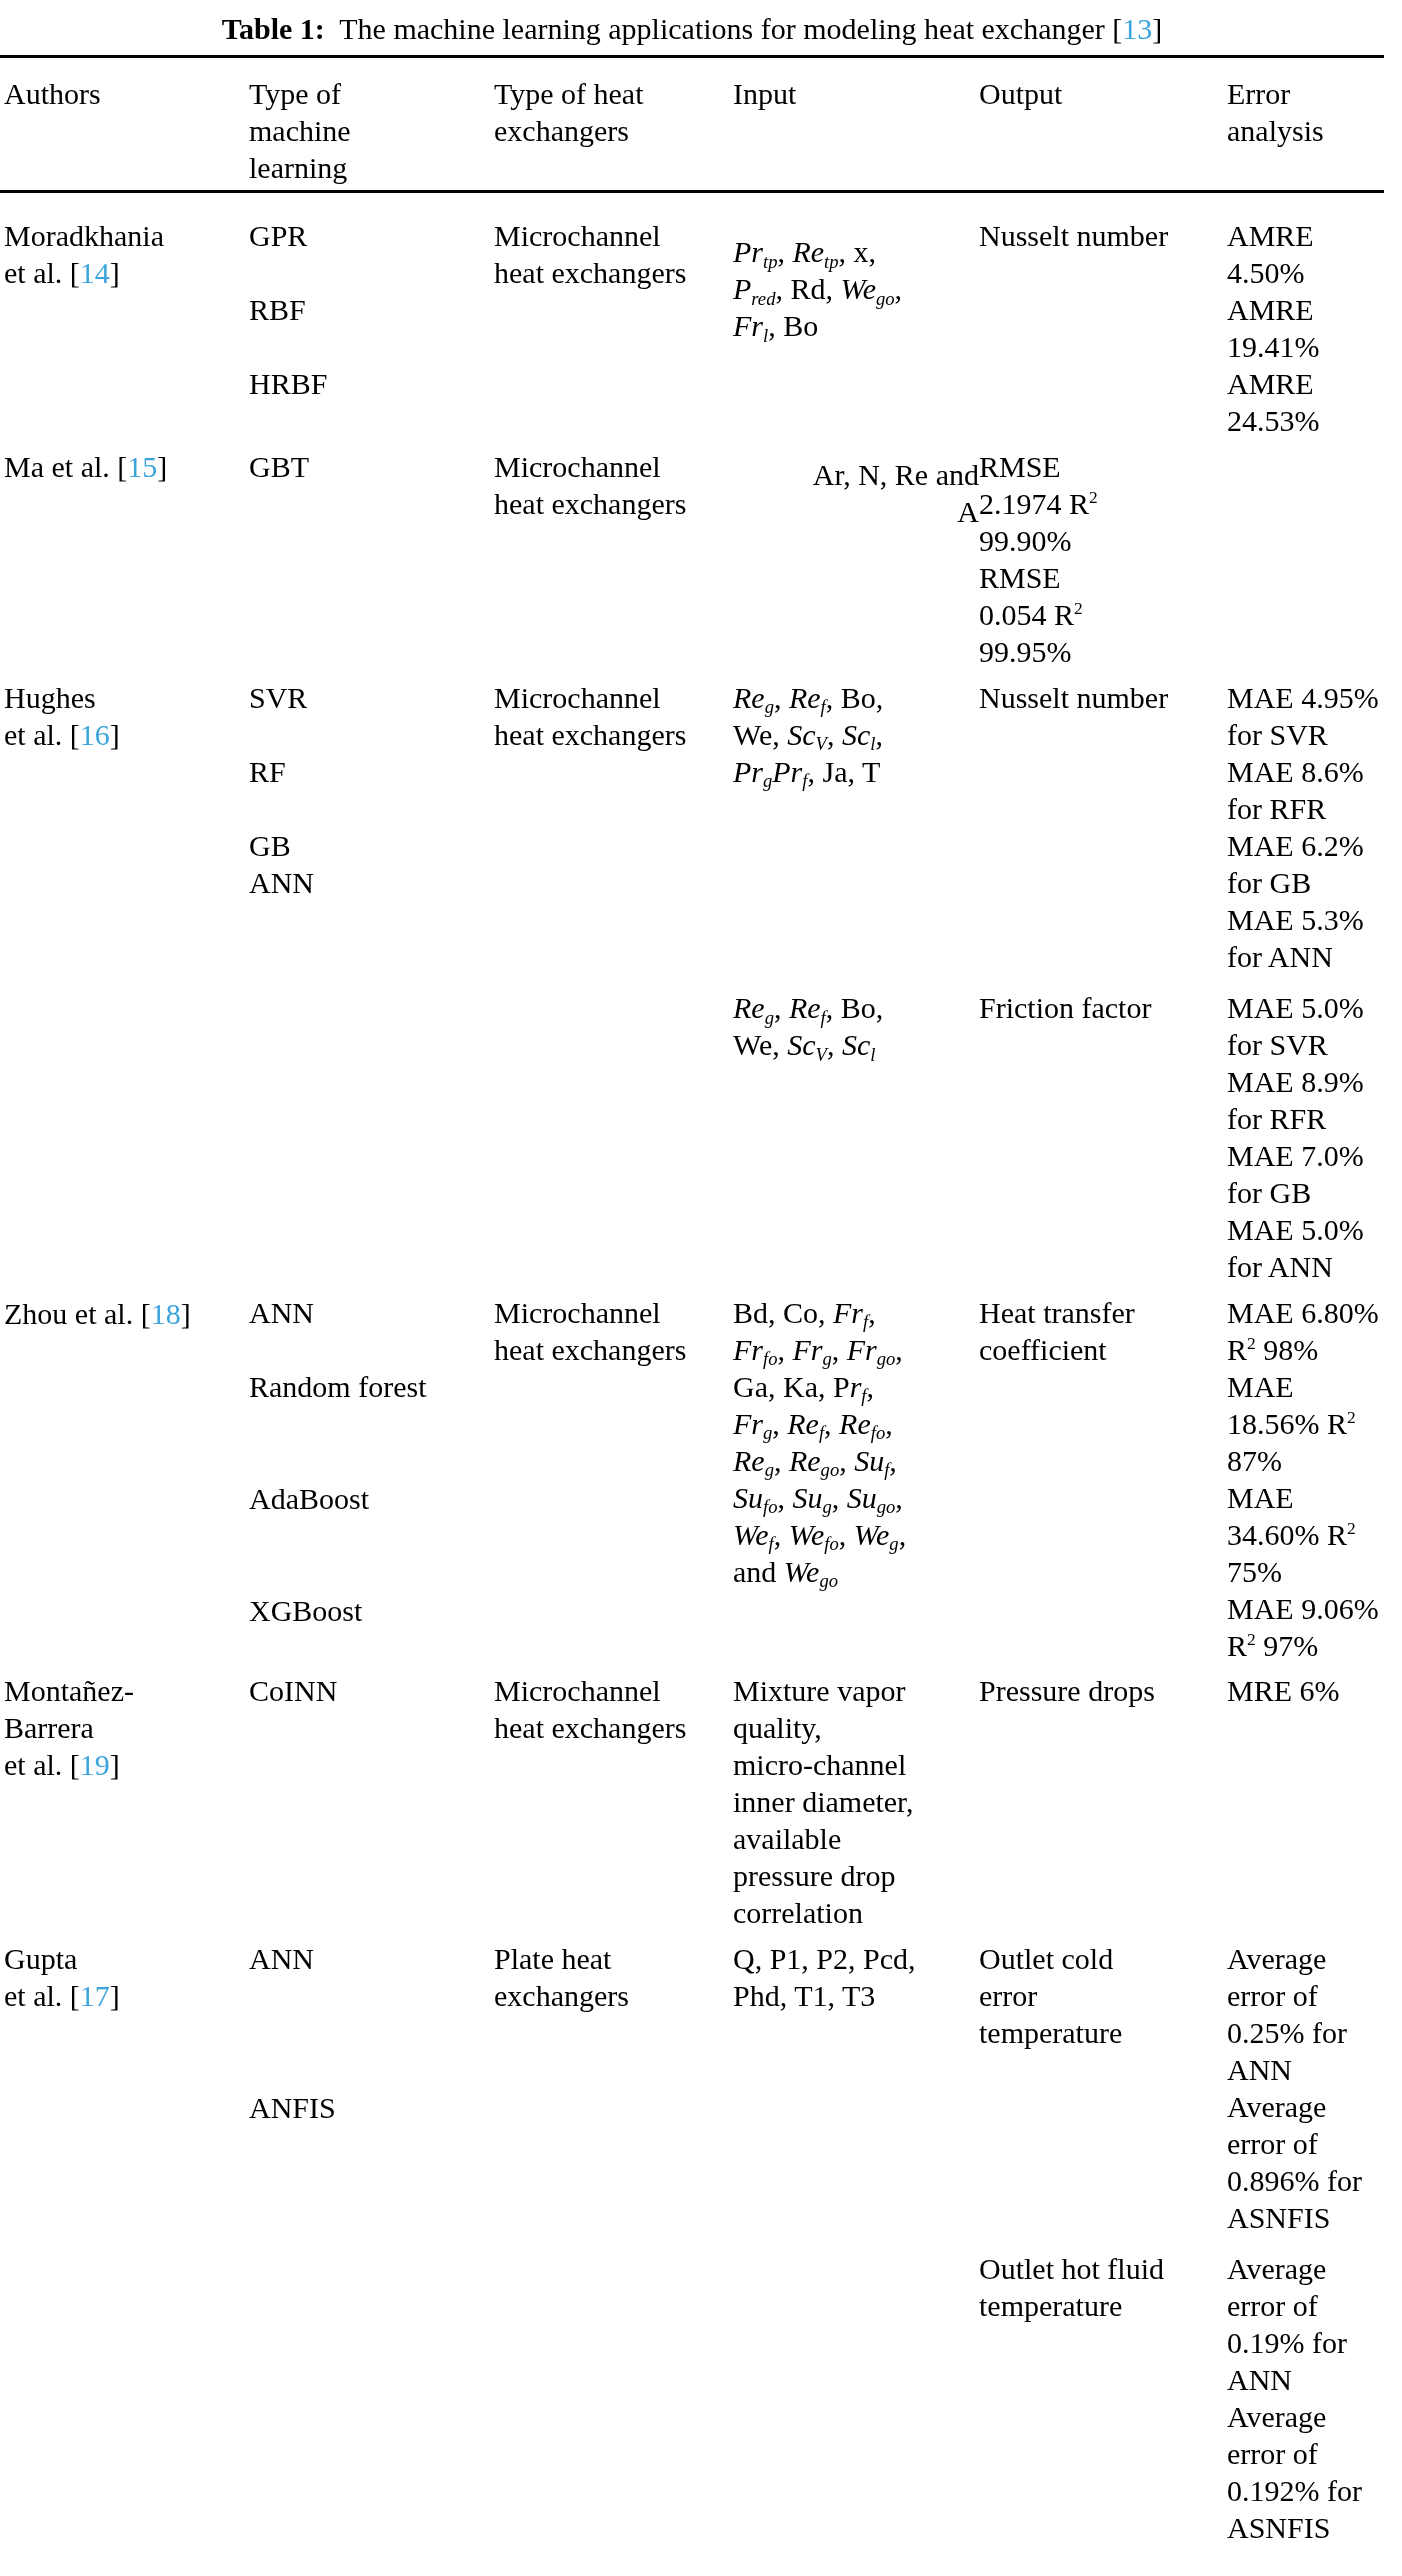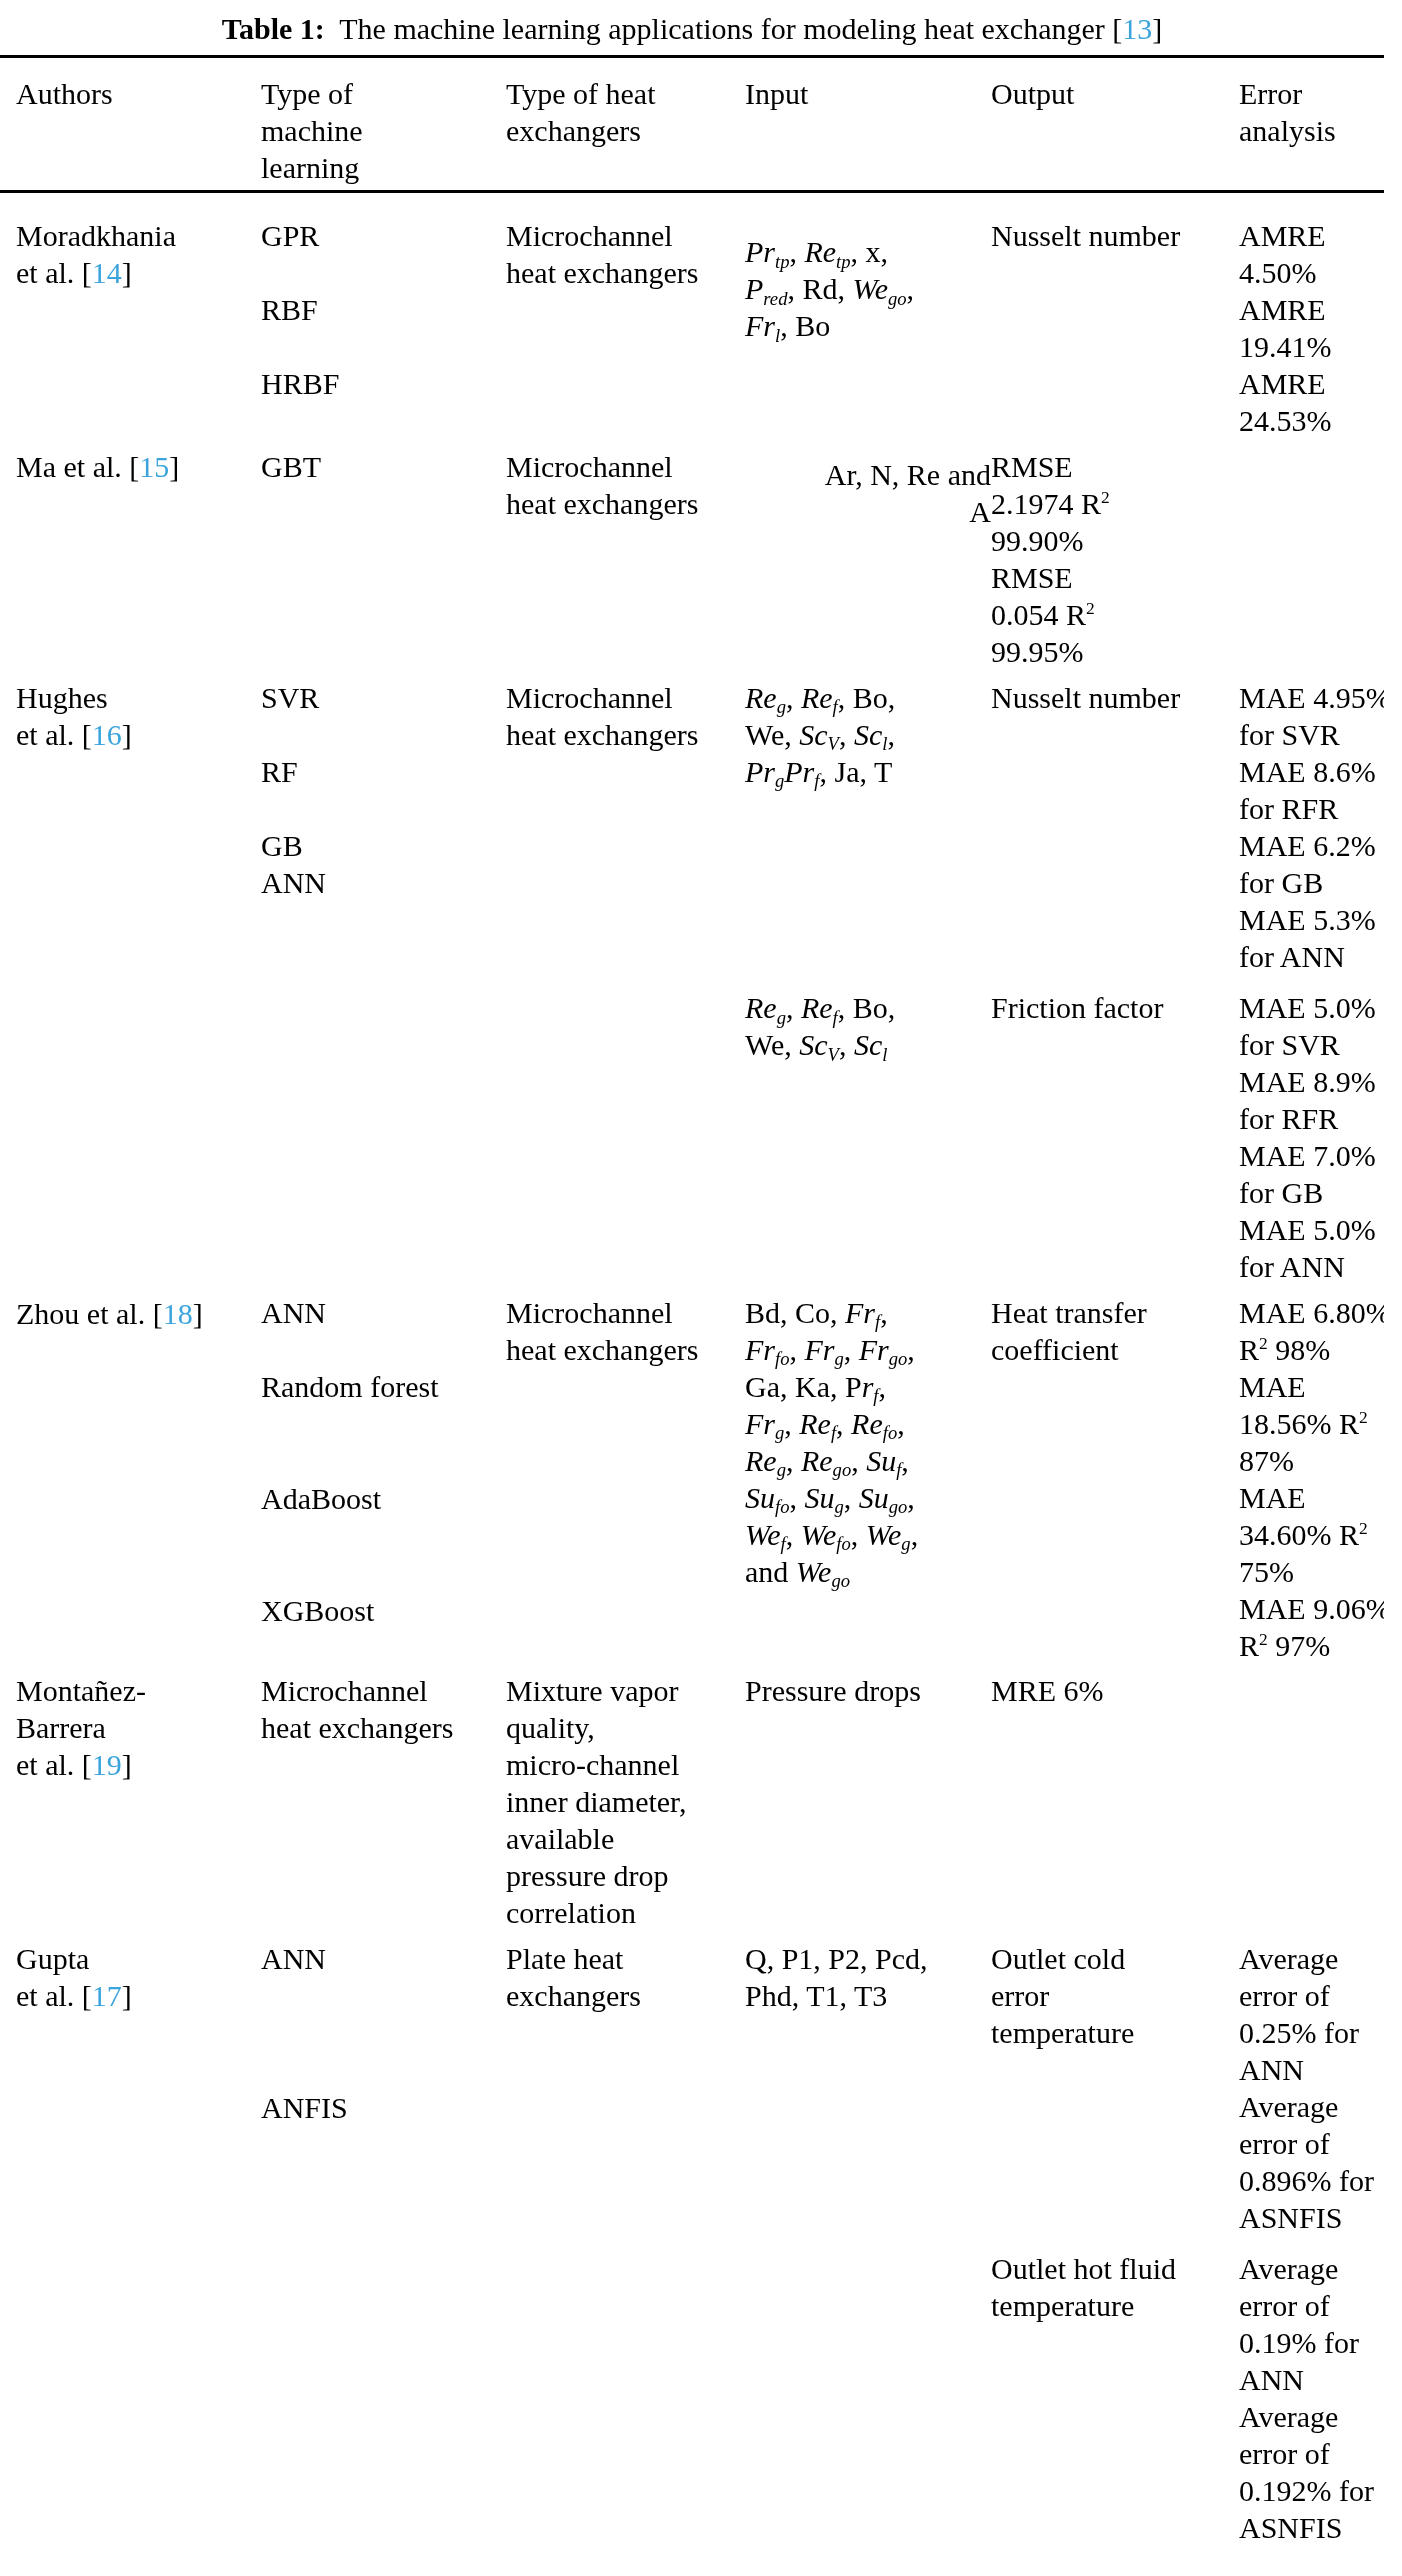--- a/index.html
+++ b/index.html
@@ -17,21 +17,21 @@
   .caption{
     text-align:center;
     padding:10px 0 8px 0;
     white-space:pre;
   }
   .caption b{font-weight:bold;}
   .rule{height:2.9px;background:#000;}
   .grid{
     display:grid;
     grid-template-columns:245px 245px 239px 246px 248px 1fr;
-    padding-left:16px;
+    padding-left:4px;
     box-sizing:border-box;
   }
   .header{padding-top:17px;padding-bottom:4.3px;}
   .hcell{white-space:pre;}
   .tbody{padding-top:24.4px;padding-bottom:7.2px;}
   .row{margin-bottom:8.6px;}
   .row-sub{margin-top:14.4px;}
   .cell{white-space:pre;}
   .blk{white-space:pre;}
   i{font-style:italic;}
@@ -165,20 +165,21 @@
 MAE
 34.60% R<sup>2</sup>
 75%
 MAE 9.06%
 R<sup>2</sup> 97%</div></div>
       </div>
       <div class="grid row">
         <div class="cell"><div class="blk" style="margin-top: 0px;">Montañez-
 Barrera
 et al. [<span class="ref">19</span>]</div></div>
+        <div class="cell"><div class="blk" style="margin-top: 0px;">CoINN</div></div>
         <div class="cell"><div class="blk" style="margin-top: 0px;">Microchannel
 heat exchangers</div></div>
         <div class="cell"><div class="blk" style="margin-top: 0px;">Mixture vapor
 quality,
 micro-channel
 inner diameter,
 available
 pressure drop
 correlation</div></div>
         <div class="cell"><div class="blk" style="margin-top: 0px;">Pressure drops</div></div>

